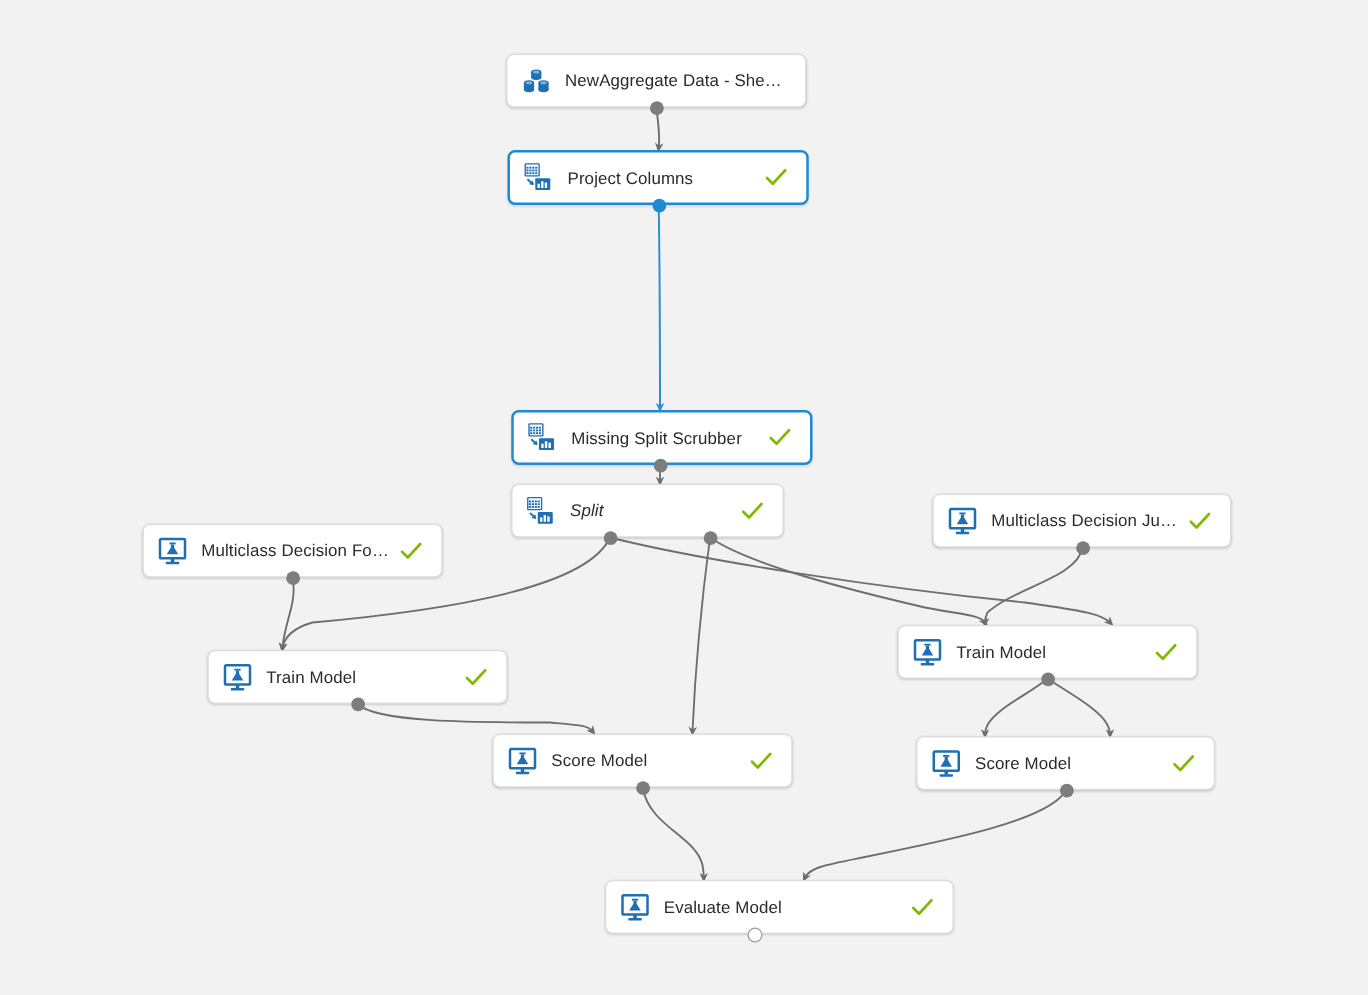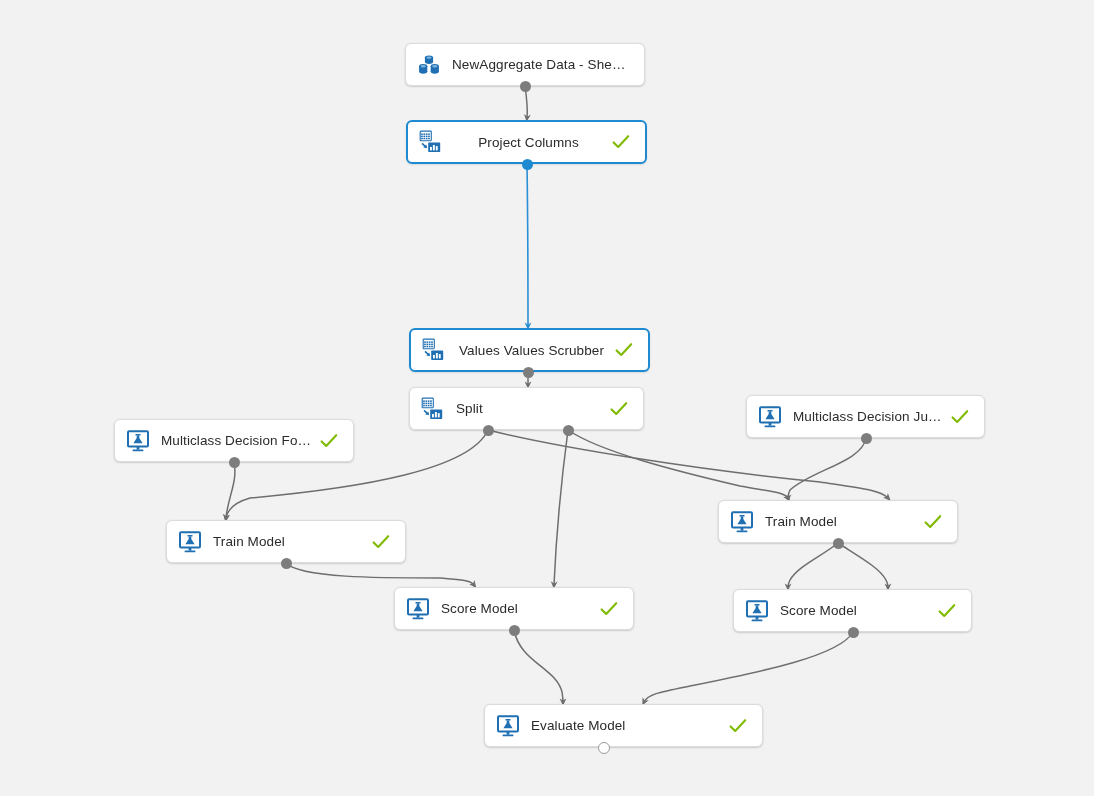--- a/index.html
+++ b/index.html
@@ -35,21 +35,20 @@
     border-radius: 6px;
     box-shadow: 0 1px 2px rgba(0,0,0,0.14), 0 0 0 1px rgba(0,0,0,0.015);
     display: flex;
     align-items: center;
     padding: 0 14px 0 11px;
     z-index: 5;
   }
   .node.selected {
     border: 2px solid #1f8ad2;
     box-shadow: 0 1px 2px rgba(0,0,0,0.10);
-    text-align: center;
   }
   .node-icon {
     width: 24px;
     height: 24px;
     flex: 0 0 24px;
     margin-right: 11px;
     display: block;
   }
   .node-label {
     flex: 1 1 auto;
@@ -184,26 +183,26 @@
             <rect x="4.45" y="7.800000000000001" width="1.7" height="1.5" fill="#1f6fb2"></rect>
             <rect x="6.800000000000001" y="7.800000000000001" width="1.7" height="1.5" fill="#1f6fb2"></rect>
             <rect x="9.15" y="7.800000000000001" width="1.7" height="1.5" fill="#1f6fb2"></rect>
             <path d="M 3.0 13.4 L 7.6 17.6" stroke="#1f6fb2" stroke-width="1.5" fill="none"></path>
             <path d="M 7.9 18.0 L 4.2 17.4 L 7.3 14.4 Z" fill="#1f6fb2"></path>
             <rect x="9.2" y="12.6" width="12.0" height="9.4" rx="0.8" fill="#1f6fb2"></rect>
             <rect x="11.0" y="17.0" width="1.9" height="3.4" fill="#ffffff"></rect>
             <rect x="13.9" y="15.0" width="1.9" height="5.4" fill="#ffffff"></rect>
             <rect x="16.8" y="16.1" width="1.9" height="4.3" fill="#ffffff"></rect>
           </svg></span>
-        <span class="node-label">Values Values Scrubber</span>
-        <span class="node-status"><svg viewBox="0 0 20 20" xmlns="http://www.w3.org/2000/svg">
-            <path d="M 2.6 10.4 L 7.2 15.0 L 17.2 4.2" fill="none" stroke="#7fba00" stroke-width="2.1" stroke-linecap="round" stroke-linejoin="round"></path>
-          </svg></span>
-      </div>
-      <div class="node" style="left: 409px; top: 387px; width: 235px; height: 43px;">
+        <span class="node-label">Missing Split Scrubber</span>
+        <span class="node-status"><svg viewBox="0 0 20 20" xmlns="http://www.w3.org/2000/svg">
+            <path d="M 2.6 10.4 L 7.2 15.0 L 17.2 4.2" fill="none" stroke="#7fba00" stroke-width="2.1" stroke-linecap="round" stroke-linejoin="round"></path>
+          </svg></span>
+      </div>
+      <div class="node" style="left: 409px; top: 387px; width: 218px; height: 43px; font-style: italic;">
         <span class="node-icon"><svg viewBox="0 0 24 24" xmlns="http://www.w3.org/2000/svg">
             <rect x="1.2" y="1.1" width="11.1" height="9.6" rx="0.6" fill="none" stroke="#1f6fb2" stroke-width="1.1"></rect>
             <rect x="2.1" y="3.4" width="1.7" height="1.5" fill="#1f6fb2"></rect>
             <rect x="4.45" y="3.4" width="1.7" height="1.5" fill="#1f6fb2"></rect>
             <rect x="6.800000000000001" y="3.4" width="1.7" height="1.5" fill="#1f6fb2"></rect>
             <rect x="9.15" y="3.4" width="1.7" height="1.5" fill="#1f6fb2"></rect>
             <rect x="2.1" y="5.6" width="1.7" height="1.5" fill="#1f6fb2"></rect>
             <rect x="4.45" y="5.6" width="1.7" height="1.5" fill="#1f6fb2"></rect>
             <rect x="6.800000000000001" y="5.6" width="1.7" height="1.5" fill="#1f6fb2"></rect>
             <rect x="9.15" y="5.6" width="1.7" height="1.5" fill="#1f6fb2"></rect>

